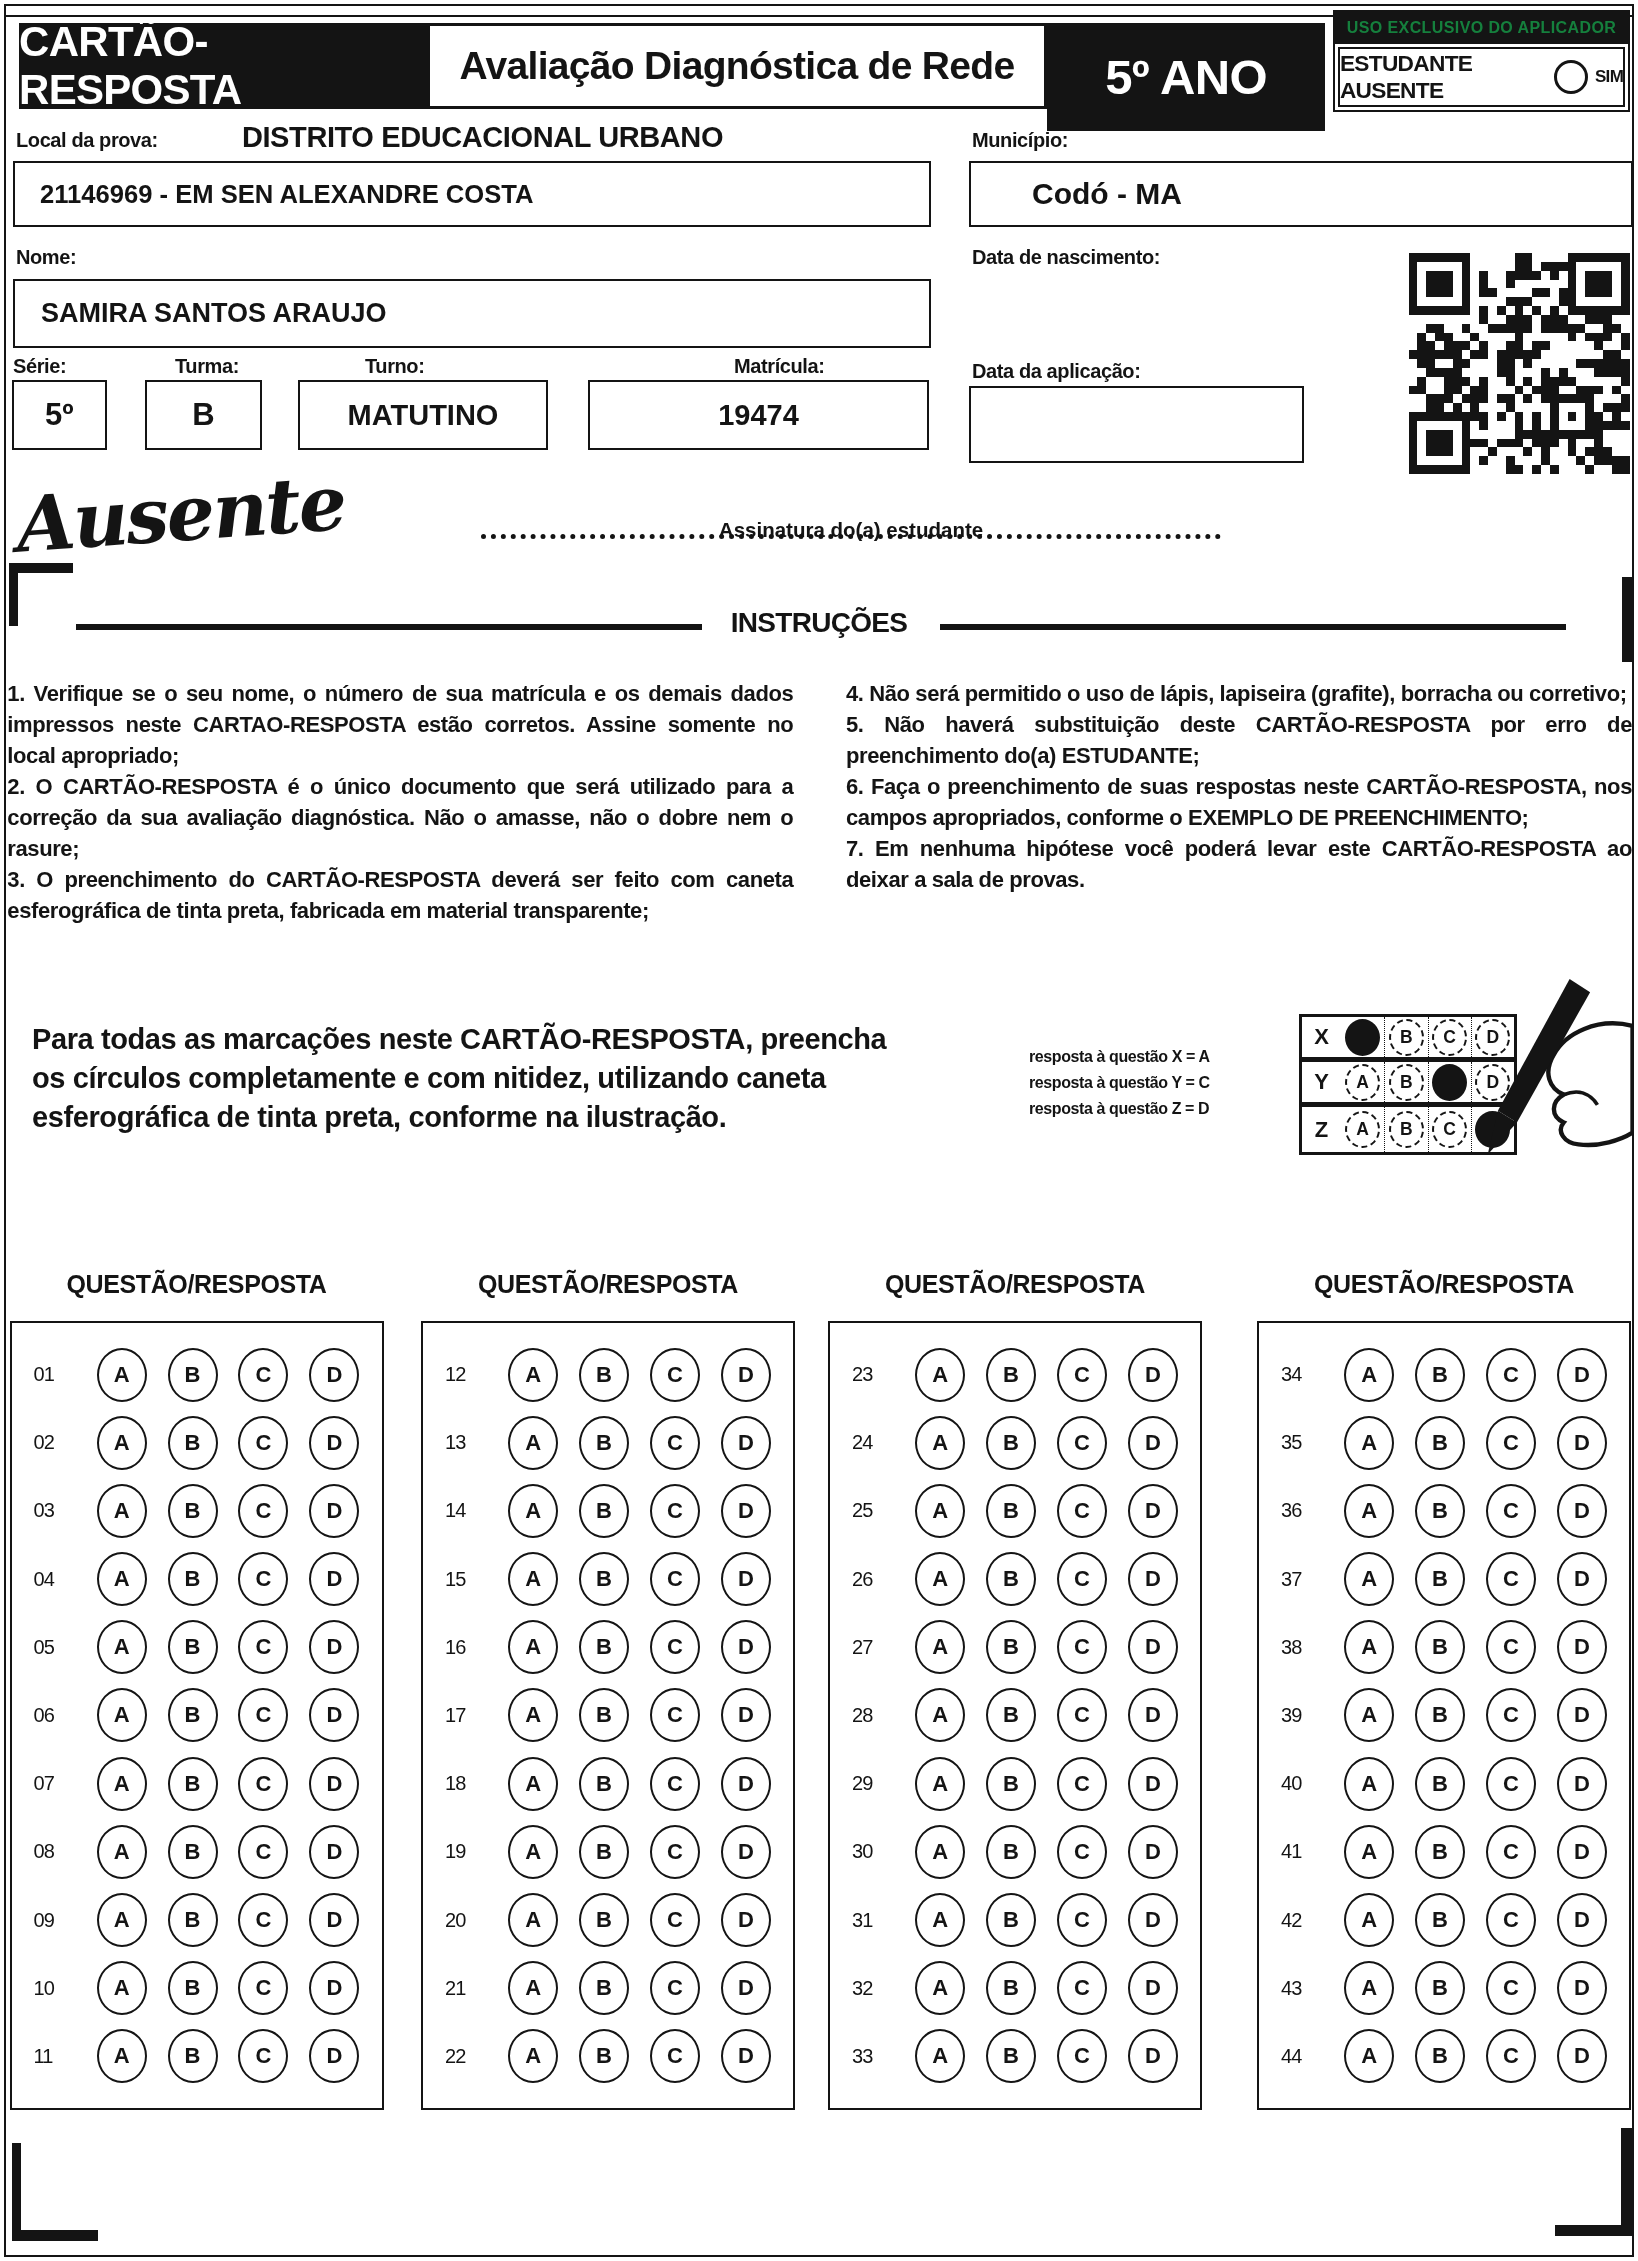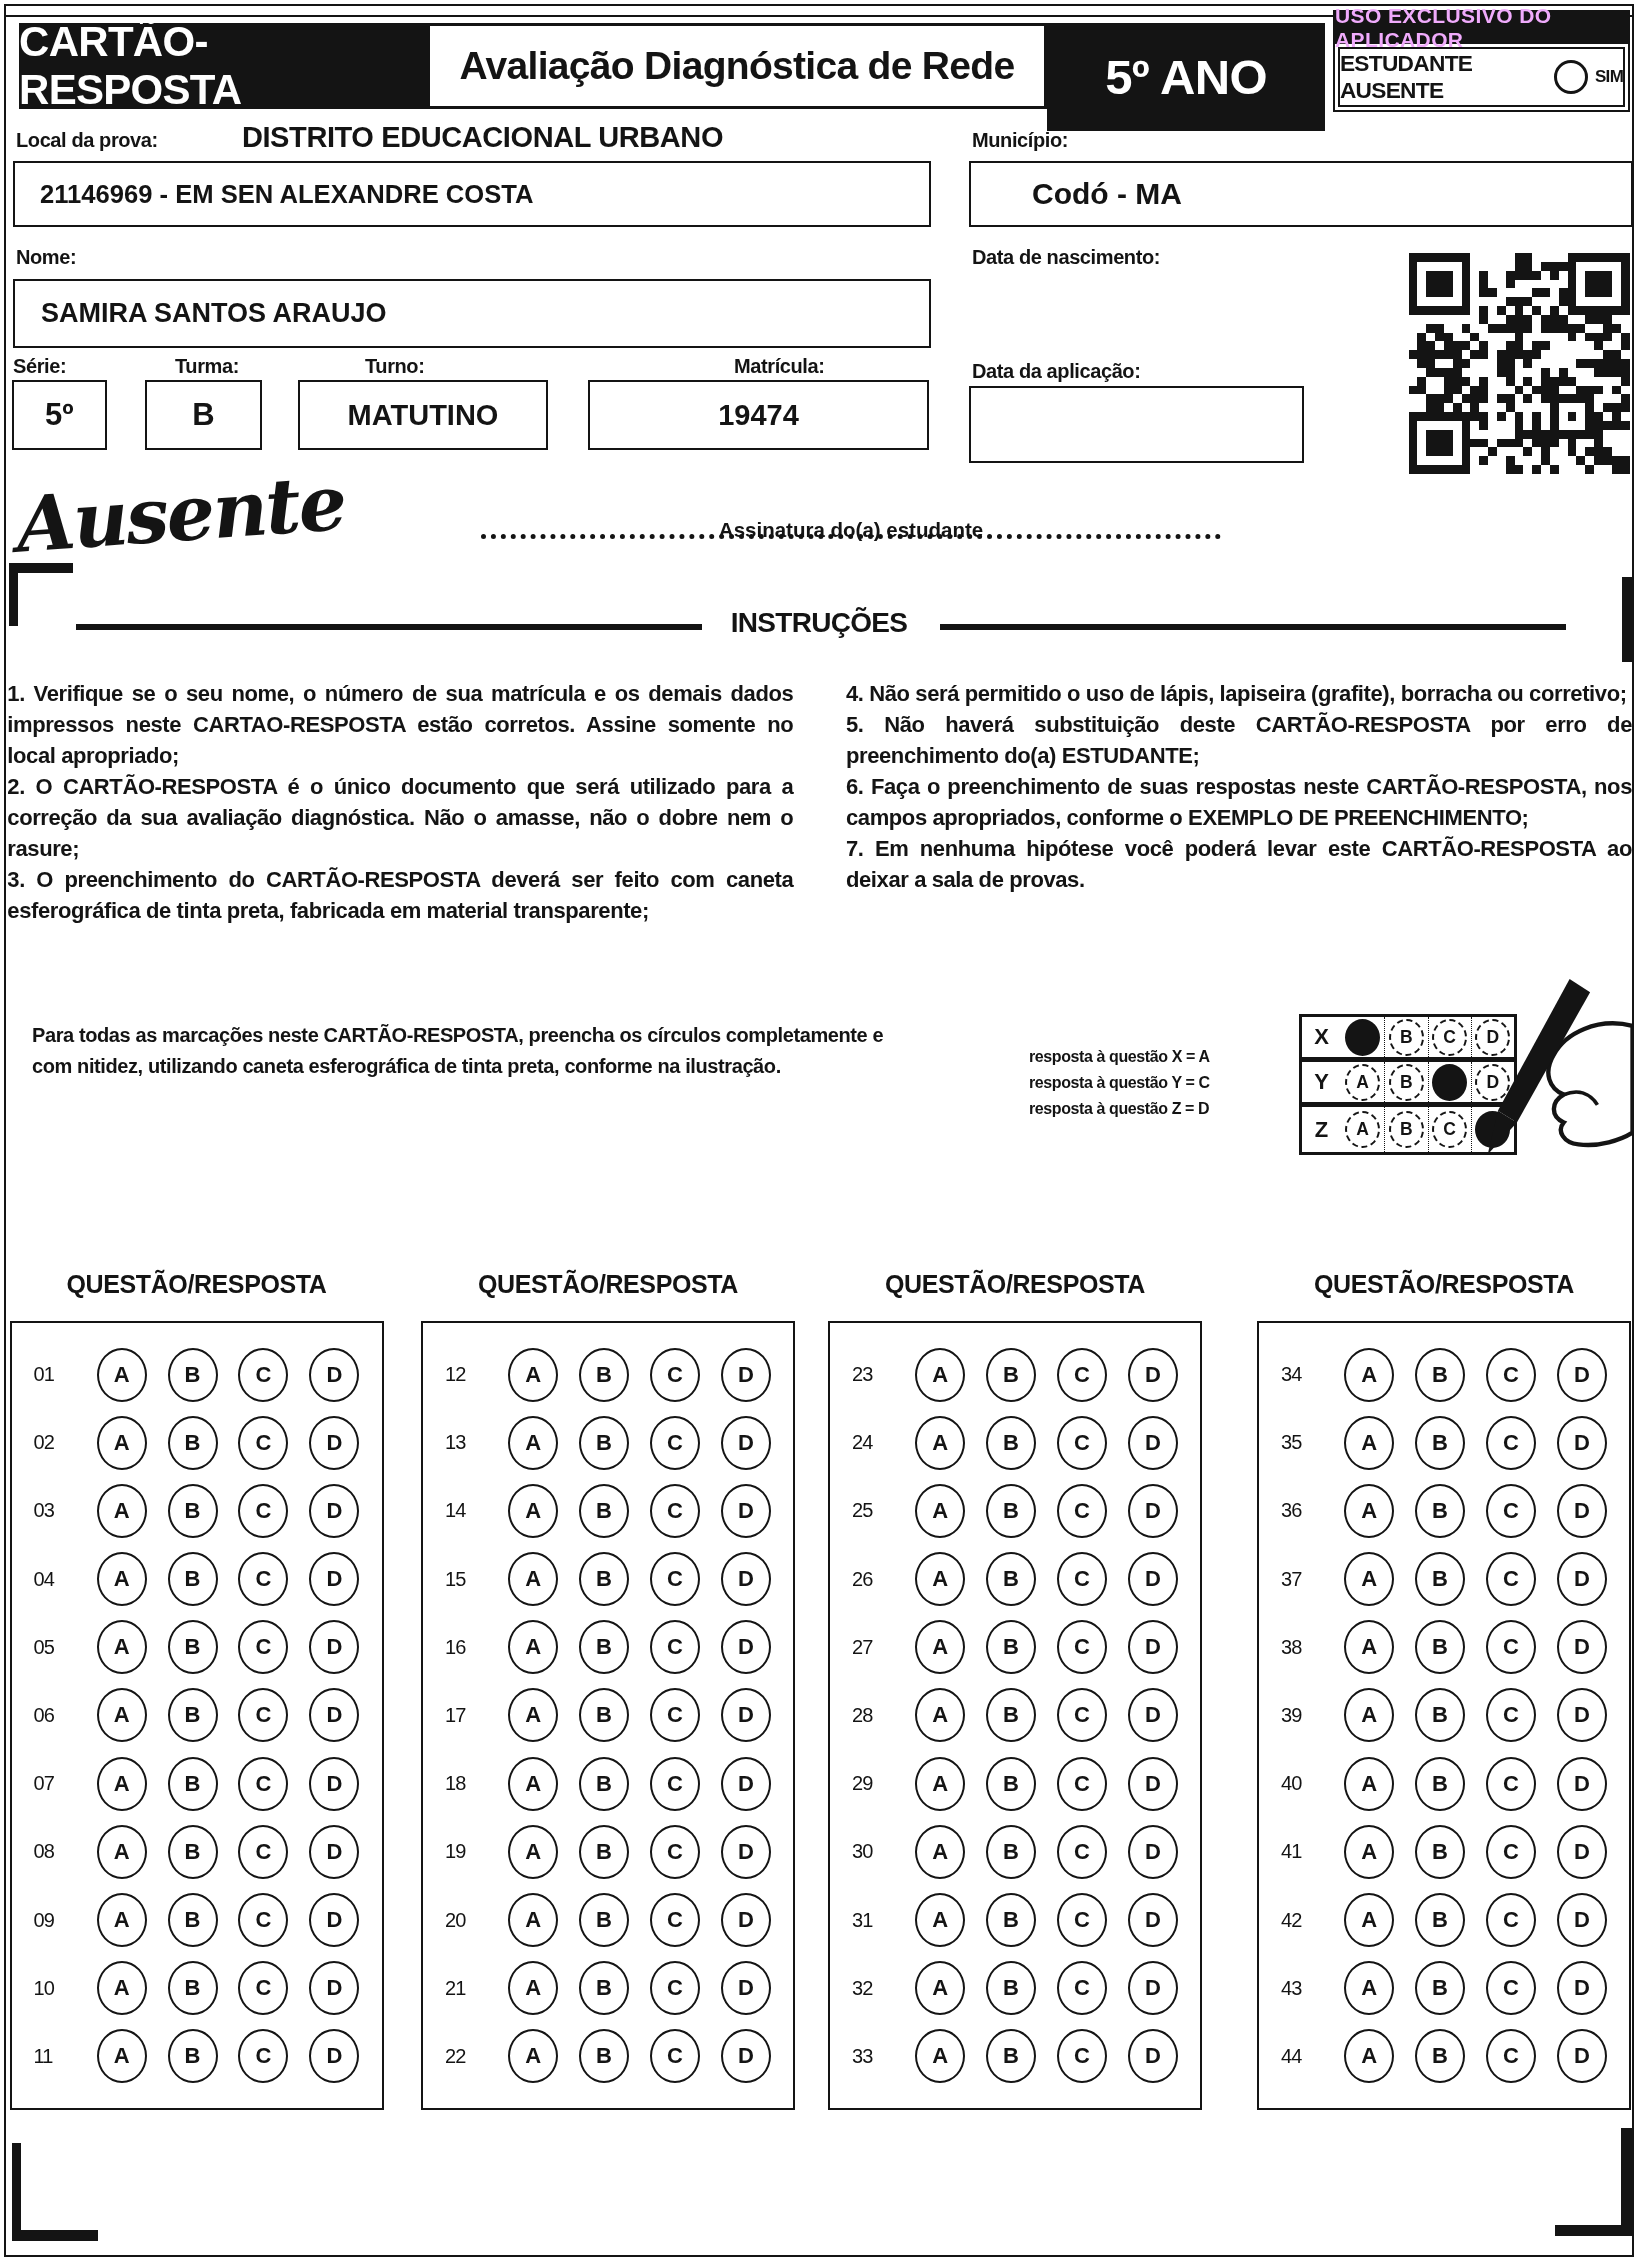--- a/index.html
+++ b/index.html
@@ -13,21 +13,21 @@
   
   #frame{ position:absolute; left:3.7px; top:4.4px; right:5.1px; bottom:3.7px; border:2.2px solid var(--ink); pointer-events:none; }
   #topline2{ position:absolute; left:3.7px; top:14.6px; right:5.1px; height:2.2px; background:var(--ink); }
 
   
   .hdr-black{ position:absolute; background:var(--ink); color:#fff; display:flex; align-items:center; justify-content:center; font-weight:bold; letter-spacing:-0.7px; }
   #box-cartao{ left:19px; top:23.4px; width:408px; height:86px; font-size:42px; }
   #box-aval{ position:absolute; left:427px; top:23.4px; width:620px; height:86px; background:#fff; border:3.7px solid var(--ink); display:flex; align-items:center; justify-content:center; font-weight:bold; font-size:39px; letter-spacing:-0.7px; }
   #box-ano{ left:1047px; top:23.4px; width:278px; height:108px; font-size:49px; }
   #box-aplic{ position:absolute; left:1333px; top:10.2px; width:297px; height:102px; border:2.9px solid var(--ink); display:flex; flex-direction:column; background:#fff; }
-  .aplic-bar{ height:32px; background:var(--ink); color:#f0abfc; display:flex; align-items:center; justify-content:center; font-weight:bold; font-size:21px; letter-spacing:0.4px; }
+  .aplic-bar{ height:32px; background:var(--ink); color:#15803d; display:flex; align-items:center; justify-content:center; font-weight:bold; font-size:16px; letter-spacing:0.4px; }
   .aplic-body{ flex:1; margin:2.9px; border:2.2px solid var(--ink); display:flex; align-items:center; justify-content:center; gap:6.6px; font-weight:bold; font-size:22.7px; letter-spacing:-0.7px; }
   .aplic-bubble{ width:34px; height:34px; border:3.7px solid var(--ink); border-radius:50%; flex:0 0 auto; }
   .aplic-sim{ font-size:17px; }
 
   .lbl{ position:absolute; font-weight:bold; font-size:20px; letter-spacing:-0.4px; }
   .fbox{ position:absolute; border:2.9px solid var(--ink); background:#fff; display:flex; align-items:center; font-weight:bold; }
 
   #district{ position:absolute; left:205px; top:121px; width:555px; text-align:center; font-weight:bold; font-size:29px; letter-spacing:-0.4px; }
   #school-box{ left:13px; top:161px; width:918px; height:66px; padding-left:25px; font-size:25.6px; }
   #municipio-box{ left:969px; top:161px; width:664px; height:66px; padding-left:61px; font-size:30px; }
@@ -56,21 +56,21 @@
   .rule{ position:absolute; height:5.8px; background:var(--ink); }
   #rule-l{ left:76px; top:624px; width:626px; }
   #rule-r{ left:940px; top:624px; width:626px; }
   #instr-title{ position:absolute; left:702px; top:607px; width:234px; text-align:center; font-weight:bold; font-size:28px; letter-spacing:-0.7px; }
   .instr{ position:absolute; top:678px; }
   #instr-left{ left:7.3px; width:786px; }
   #instr-right{ left:846px; width:786px; }
   .instr p{ margin:0; font-weight:bold; font-size:22px; line-height:31px; text-align:justify; letter-spacing:-0.4px; }
 
   
-  #ex-text{ position:absolute; left:32px; top:1020px; width:884px; font-weight:bold; font-size:20px; line-height:31px; letter-spacing:-0.4px; }
+  #ex-text{ position:absolute; left:32px; top:1020px; width:884px; font-weight:bold; font-size:29px; line-height:39px; letter-spacing:-0.4px; }
   #ex-legend{ position:absolute; left:1029px; top:1044px; }
   #ex-legend p{ margin:0; font-weight:bold; font-size:16px; line-height:26px; letter-spacing:-0.4px; }
   #ex-grid{ position:absolute; left:1299px; top:1014px; width:218px; border:3.7px solid var(--ink); background:#fff; }
   .ex-row{ display:grid; grid-template-columns:39px repeat(4,1fr); height:45px; border-bottom:5.1px solid var(--ink); }
   .ex-row:last-child{ border-bottom:none; }
   .ex-label{ display:flex; align-items:center; justify-content:center; font-weight:bold; font-size:22px; }
   .ex-cell{ display:flex; align-items:center; justify-content:center; border-left:1.5px dotted var(--ink); }
   .ex-bubble{ width:35px; height:37px; border:2.2px dashed var(--ink); border-radius:50%; display:flex; align-items:center; justify-content:center; font-weight:bold; font-size:17.5px; }
   .ex-bubble.filled{ background:var(--ink); border:2.2px solid var(--ink); color:transparent; }
   #hand-svg{ position:absolute; left:1454px; top:979px; width:180px; height:180px; }

